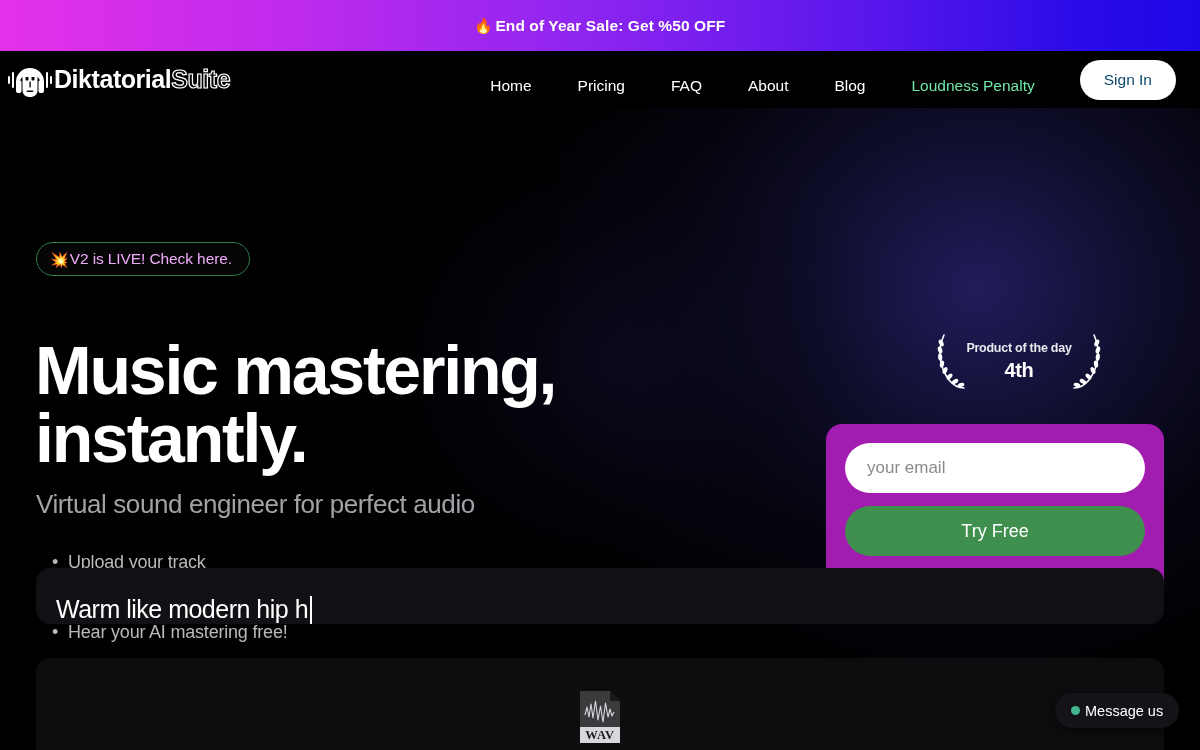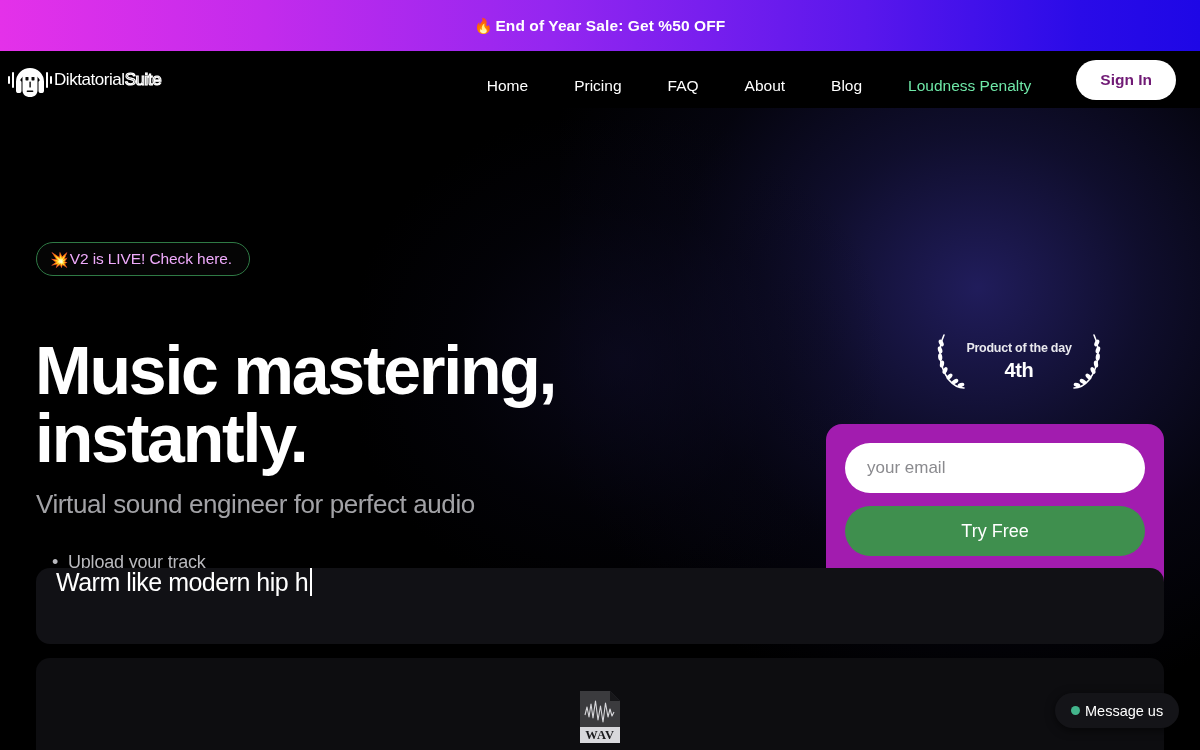--- a/index.html
+++ b/index.html
@@ -88,22 +88,22 @@
 
   .brand {
     display: flex;
     align-items: center;
     gap: 2px;
     flex: 0 0 auto;
     cursor: pointer;
   }
   .brand-mark { width: 44px; height: 40px; display: block; flex: 0 0 auto; }
   .brand-wordmark {
-    font-size: 17px;
-    font-weight: 400;
+    font-size: 25px;
+    font-weight: 700;
     letter-spacing: -0.45px;
     line-height: 1;
     white-space: nowrap;
     text-align: center;
   }
   .brand-word-a { color: #FFFFFF; }
   .brand-word-b {
     color: #0A0A0A;
     -webkit-text-stroke: 1.2px #FFFFFF;
     text-shadow: 0 0 0 #FFFFFF;
@@ -122,23 +122,23 @@
     text-decoration: none;
     padding: 6px 23px;
     white-space: nowrap;
     cursor: pointer;
     line-height: 1;
   }
   .nav-link.accent { color: #6FE8A8; }
   .signin-btn {
     margin-left: 22px;
     background: #FFFFFF;
-    color: #701a75;
+    color: #0c4a6e;
     font-size: 15.5px;
-    font-weight: 700;
+    font-weight: 400;
     border: none;
     border-radius: 22px;
     padding: 11px 24px;
     cursor: pointer;
     font-family: "Liberation Sans", sans-serif;
     white-space: nowrap;
   }
 
   
   .hero {
@@ -297,25 +297,25 @@
     letter-spacing: -0.1px;
     white-space: nowrap;
   }
 
   
   .prompt-box {
     position: absolute;
     top: 568px;
     left: 36px;
     width: 1128px;
-    height: 76px;
+    height: 56px;
     border-radius: 14px;
     background: #111115;
     display: flex;
-    align-items: flex-start;
+    align-items: flex-end;
     padding: 0 20px;
     z-index: 3;
     cursor: text;
   }
   .prompt-text {
     color: #FFFFFF;
     font-size: 25px;
     font-weight: 400;
     letter-spacing: -0.5px;
     white-space: nowrap;

